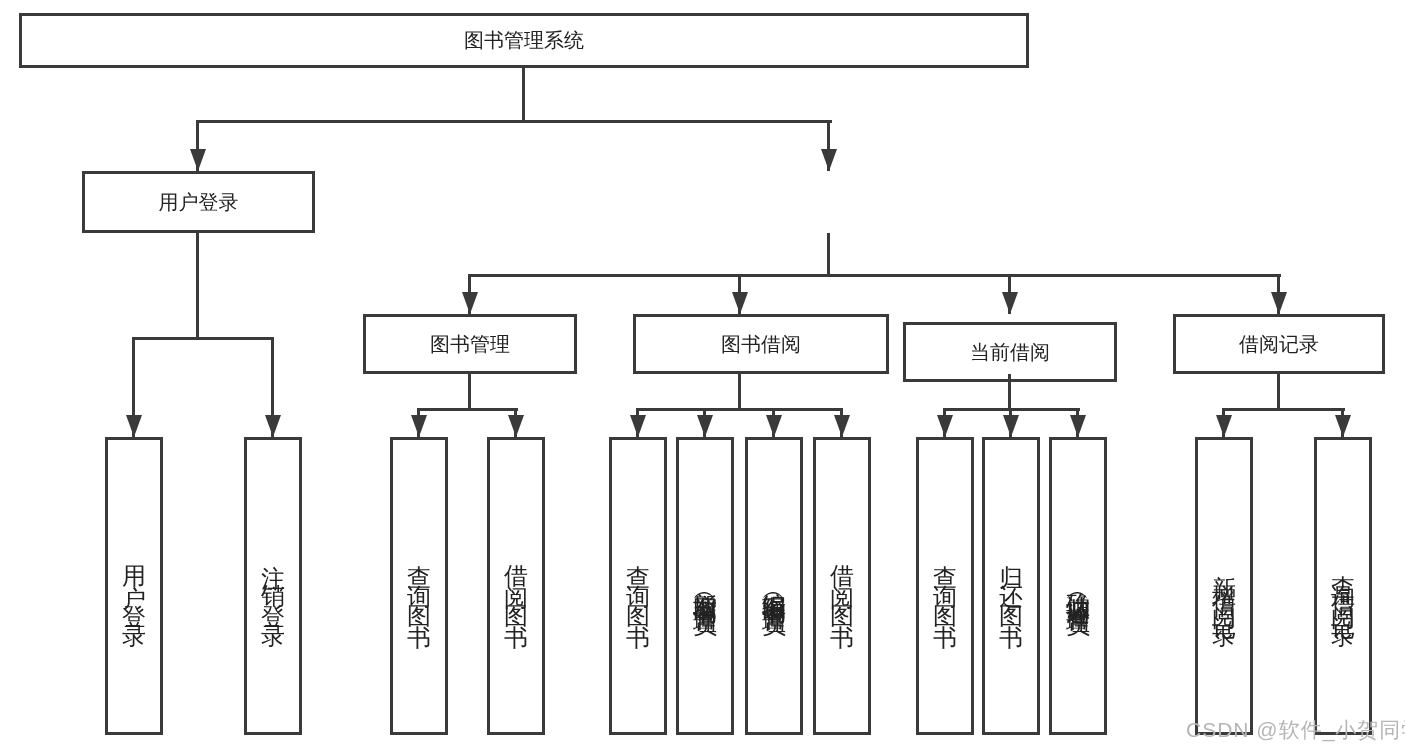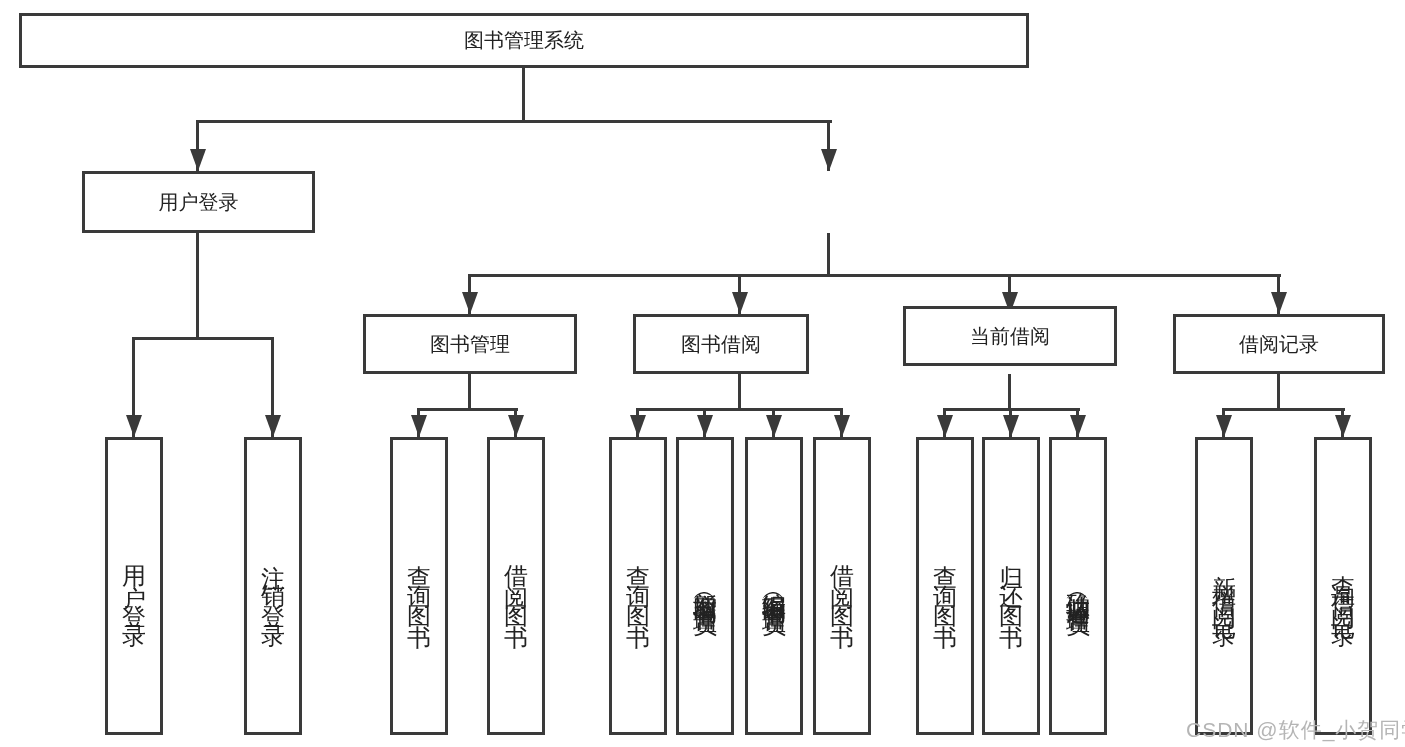--- a/index.html
+++ b/index.html
@@ -56,24 +56,24 @@
   <div class="vline" style="left:1008px;top:274px;height:40px;"></div>
   <div class="vline" style="left:1277px;top:274px;height:40px;"></div>
   <div class="arrow" style="left:462px;top:292px;"></div>
   <div class="arrow" style="left:732px;top:292px;"></div>
   <div class="arrow" style="left:1002px;top:292px;"></div>
   <div class="arrow" style="left:1271px;top:292px;"></div>
 
   <div class="box" style="left:363px;top:314px;width:214px;height:60px;">
     <span>图书管理</span>
   </div>
-  <div class="box" style="left:633px;top:314px;width:176px;height:60px;">
+  <div class="box" style="left:633px;top:314px;width:256px;height:60px;">
     <span>图书借阅</span>
   </div>
-  <div class="box" style="left:903px;top:306px;width:214px;height:60px;">
+  <div class="box" style="left:903px;top:322px;width:214px;height:60px;">
     <span>当前借阅</span>
   </div>
   <div class="box" style="left:1173px;top:314px;width:212px;height:60px;">
     <span>借阅记录</span>
   </div>
 
   <div class="vline" style="left:196px;top:233px;height:104px;"></div>
   <div class="hline" style="left:132px;top:337px;width:142px;"></div>
   <div class="vline" style="left:132px;top:337px;height:100px;"></div>
   <div class="vline" style="left:271px;top:337px;height:100px;"></div>

